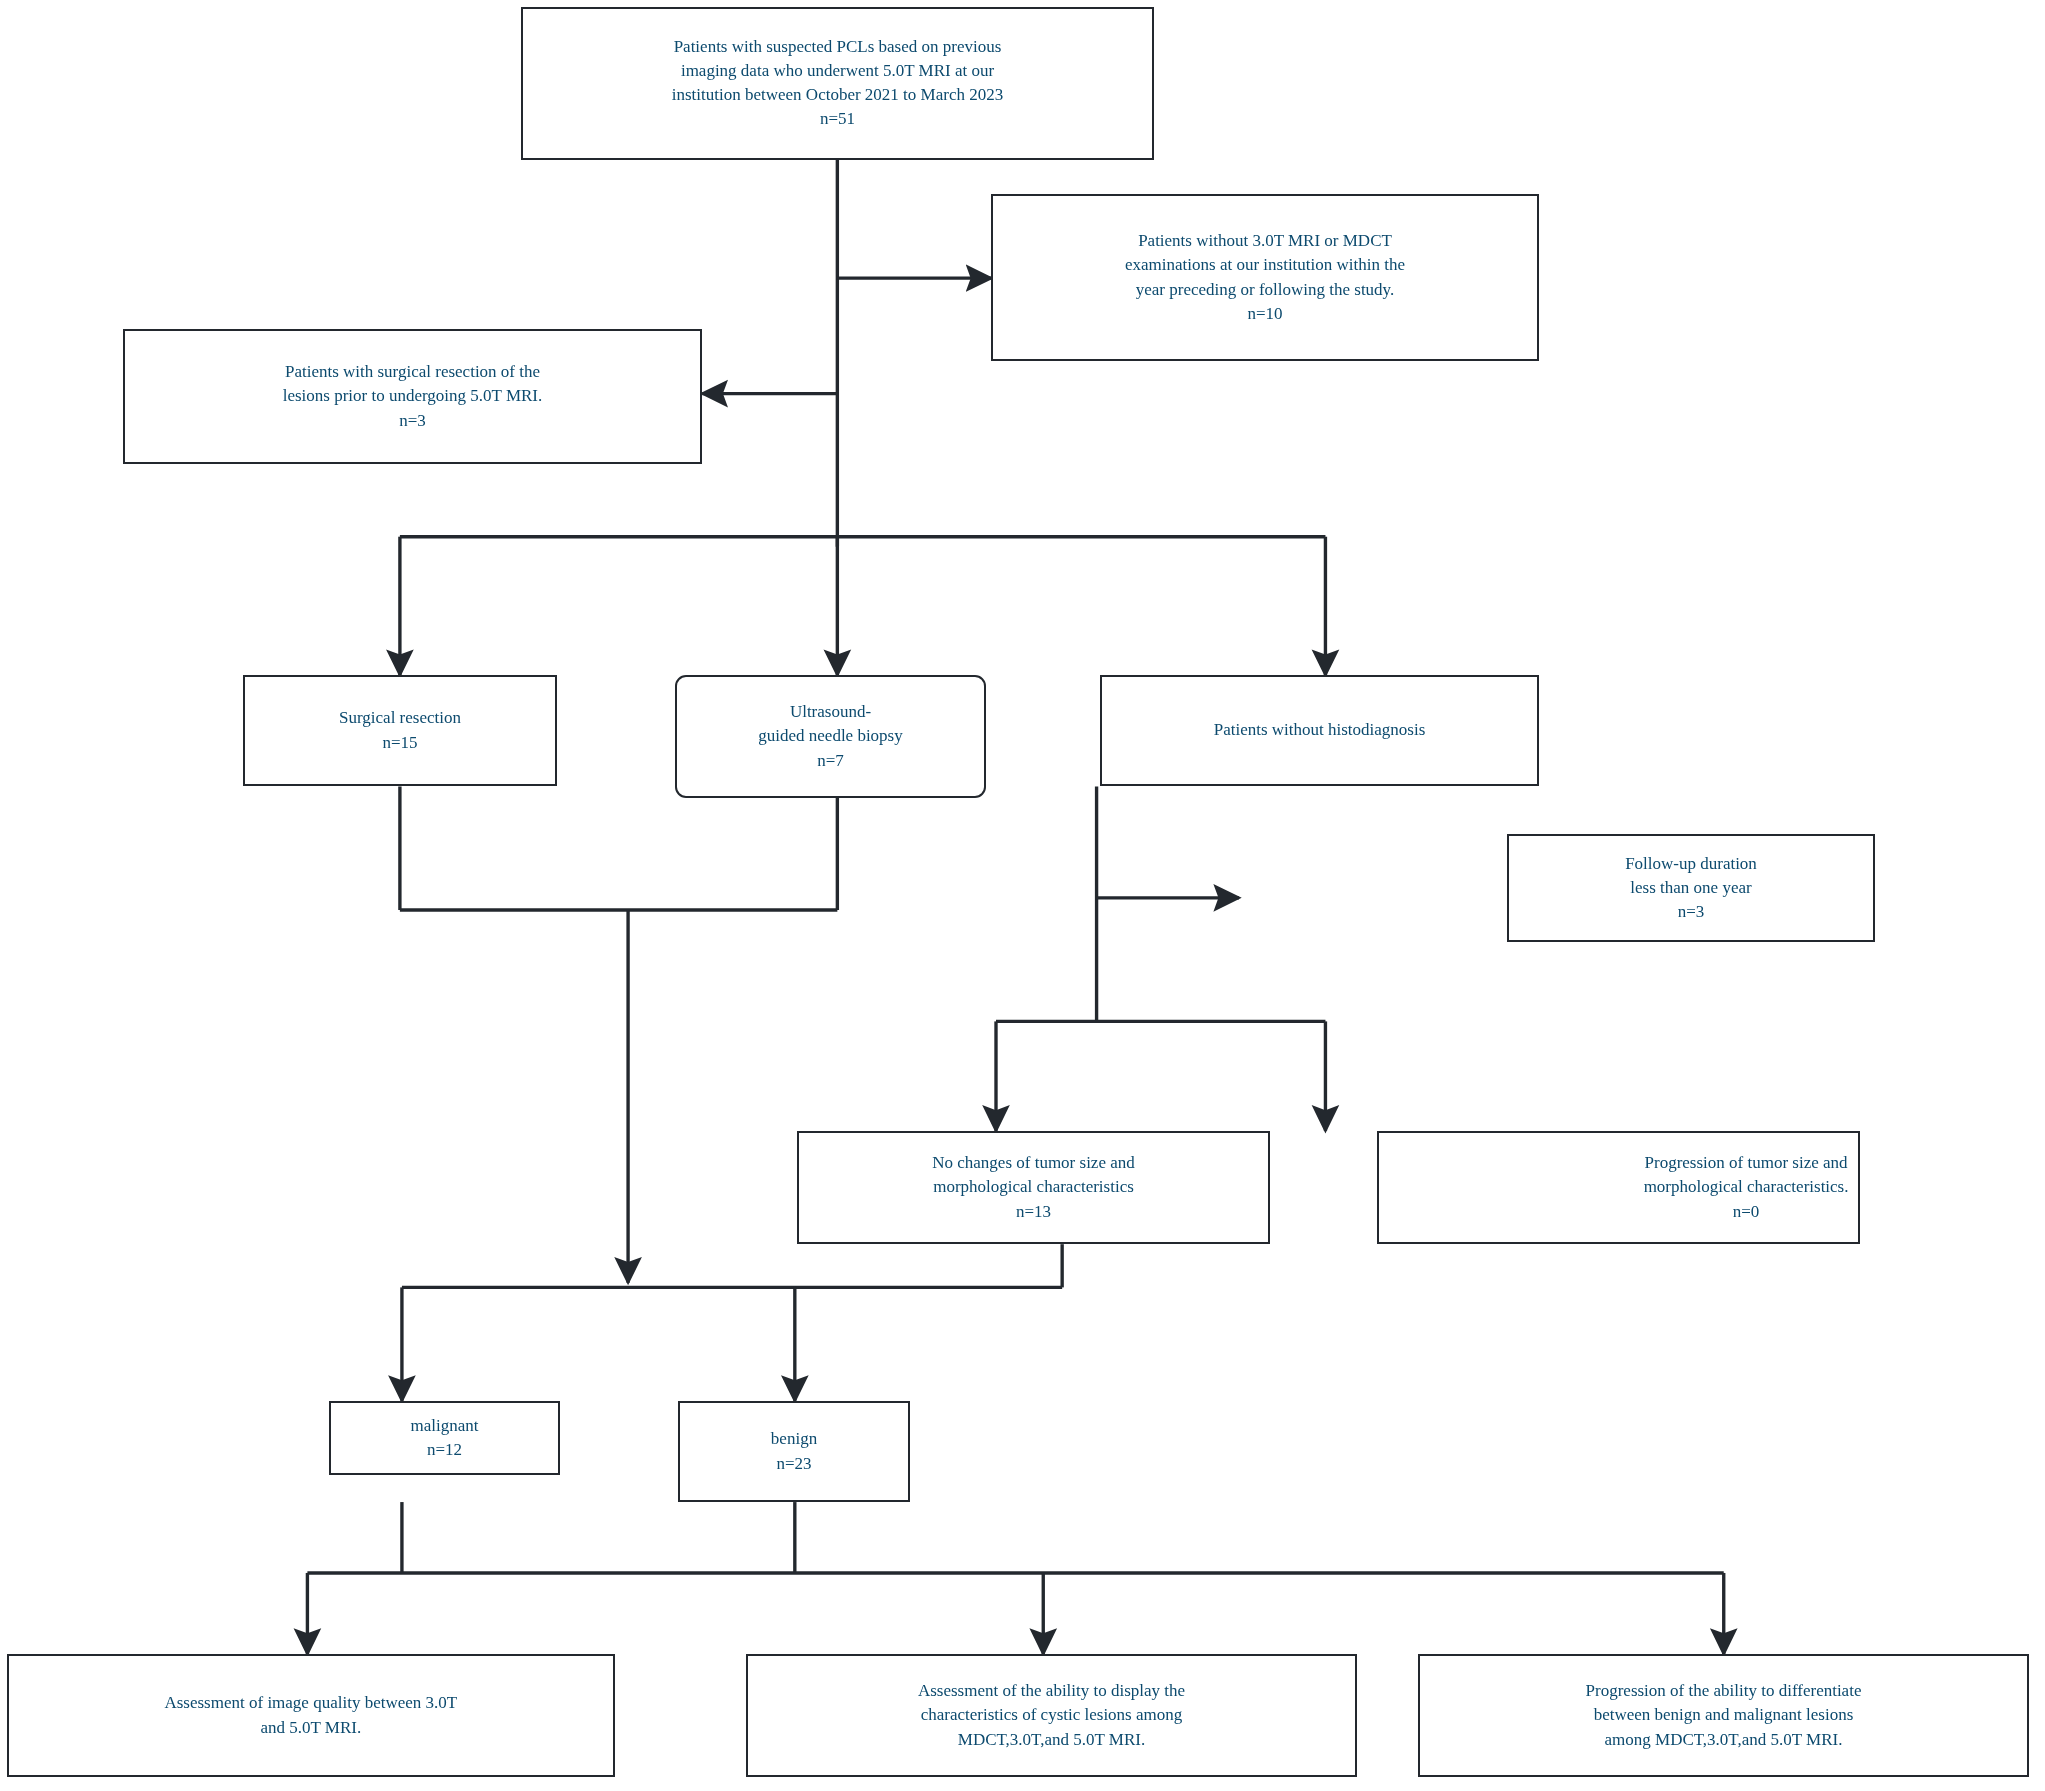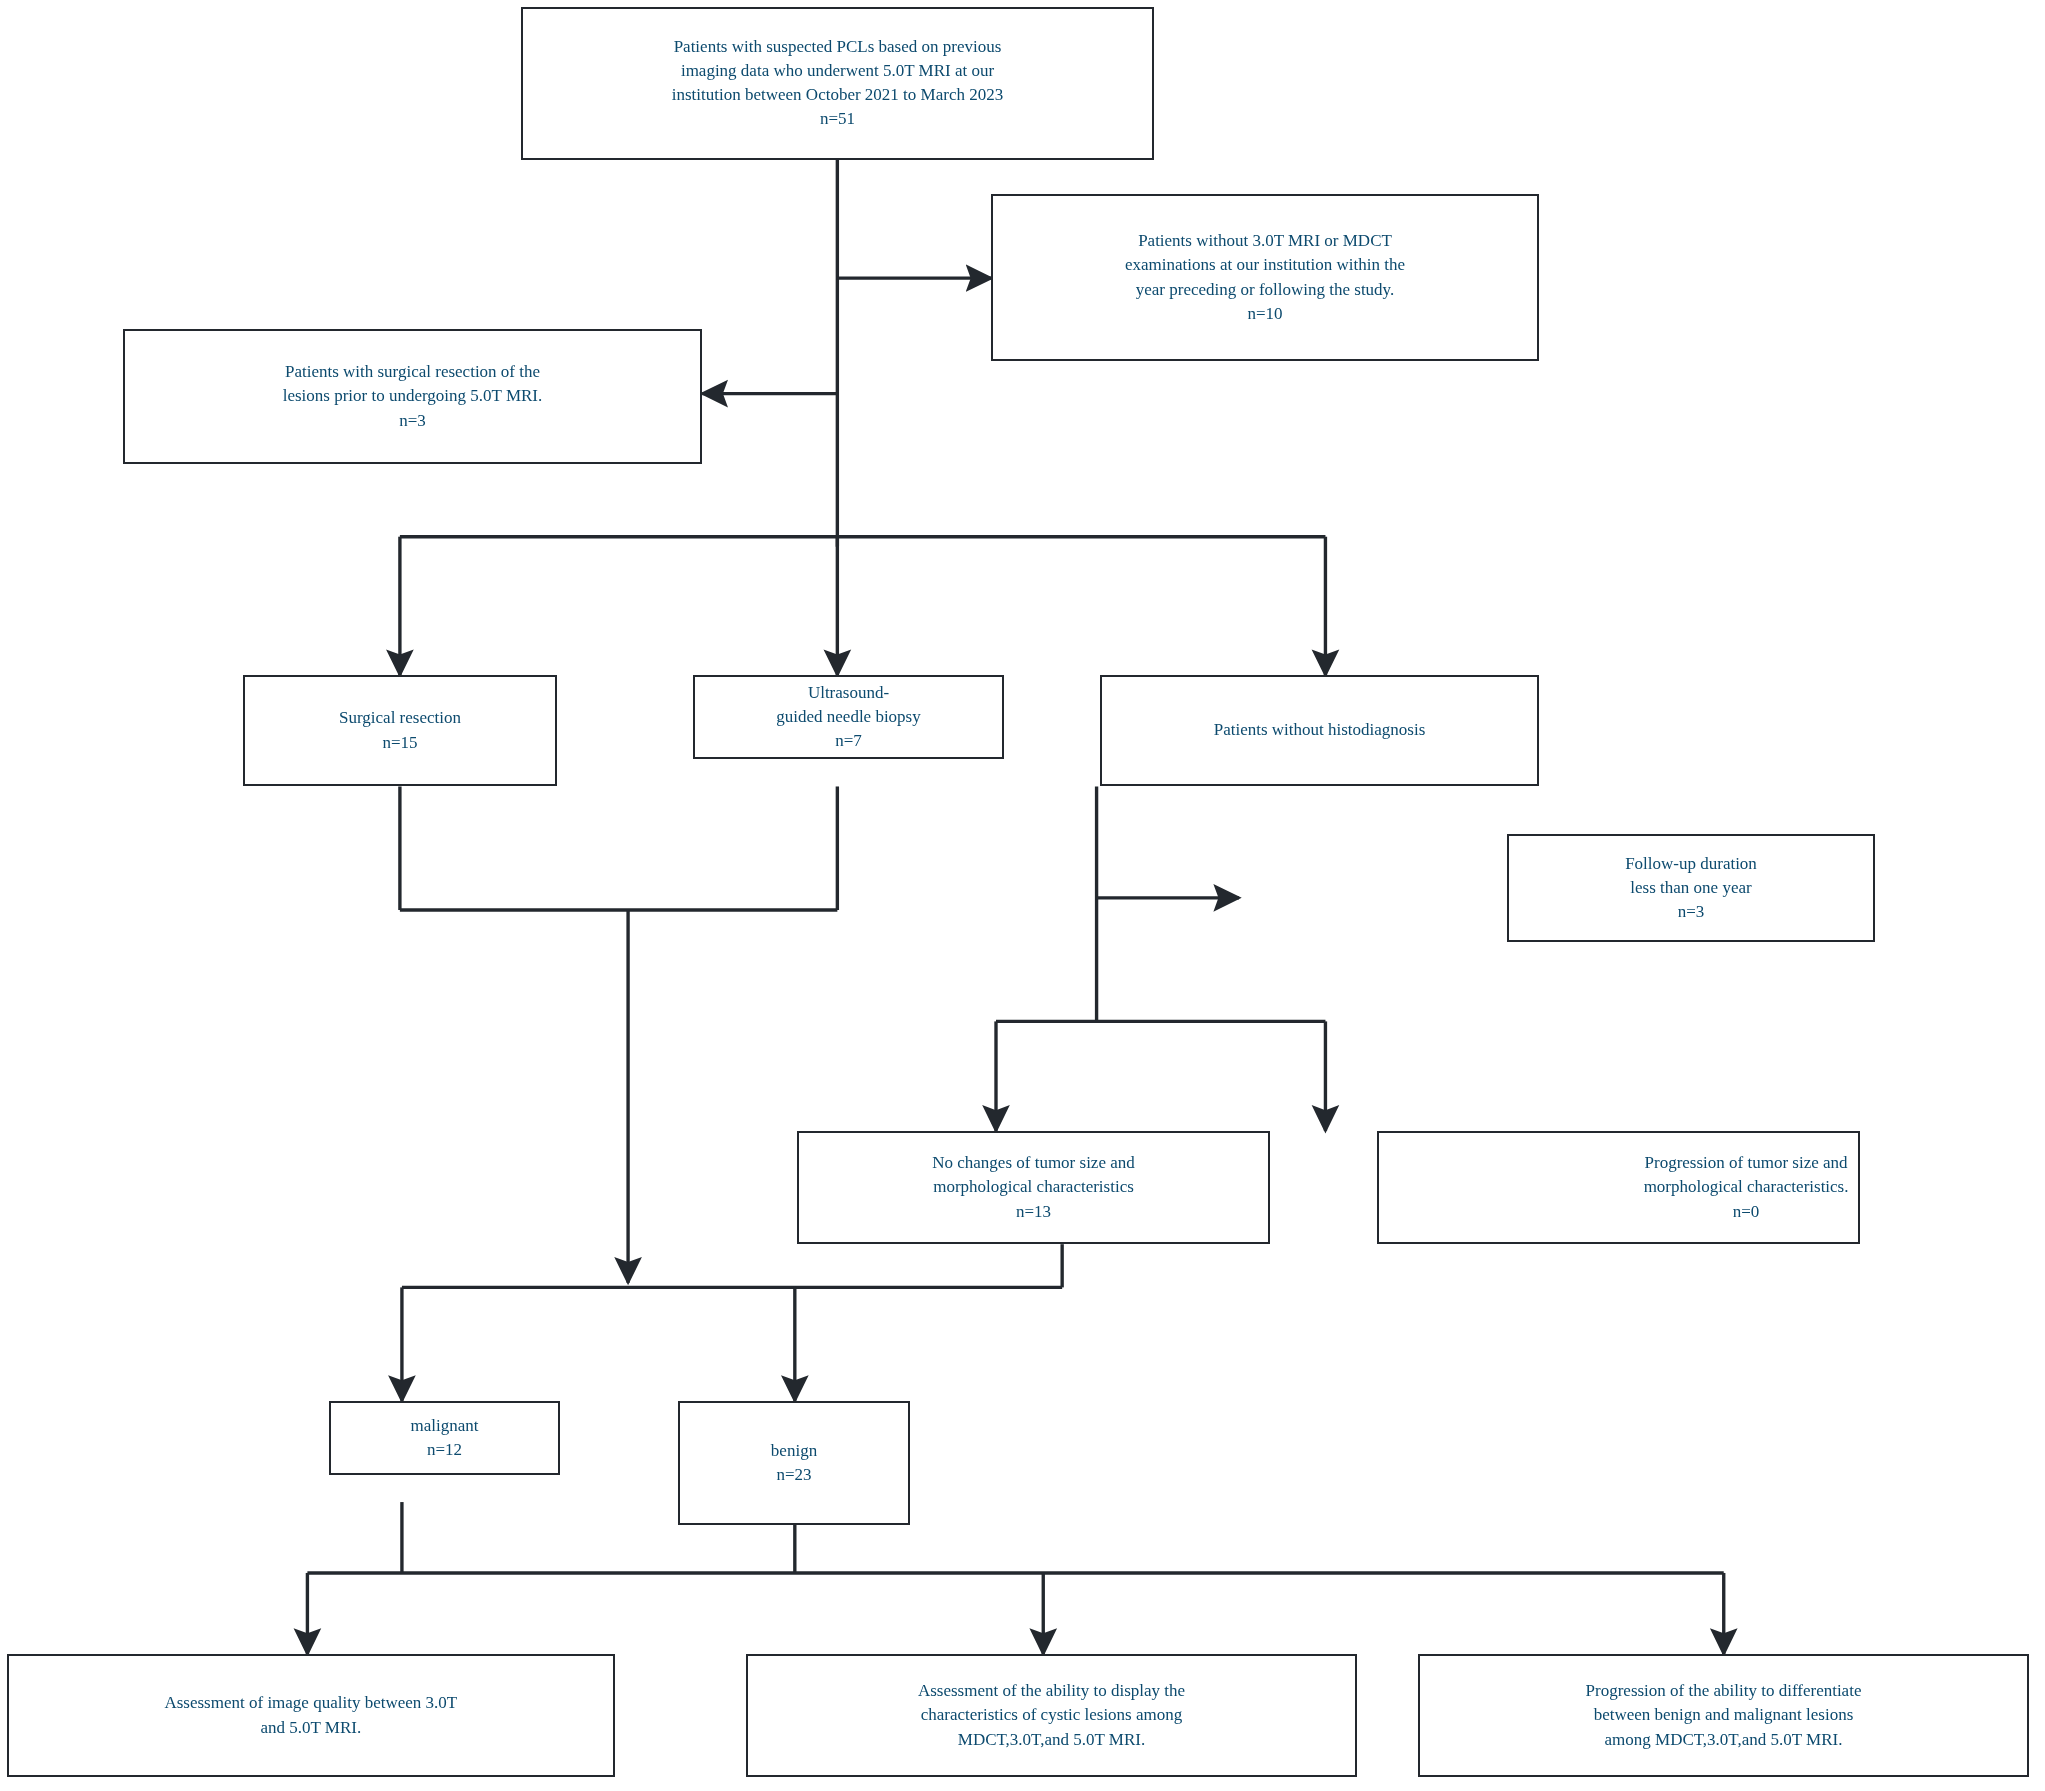--- a/index.html
+++ b/index.html
@@ -111,21 +111,21 @@
     <span class="node-text">Patients with surgical resection of the
 lesions prior to undergoing 5.0T MRI.
 n=3</span>
   </div>
 
   <div class="node-box" style="left:243px; top:675px; width:314px; height:111px;">
     <span class="node-text">Surgical resection
 n=15</span>
   </div>
 
-  <div class="node-box" style="left:693px; top:675px; width:311px; height:84px;">
+  <div class="node-box" style="left:675px; top:675px; width:311px; height:123px;border-radius:11px;">
     <span class="node-text">Ultrasound-
 guided needle biopsy
 n=7</span>
   </div>
 
   <div class="node-box" style="left:1100px; top:675px; width:439px; height:111px;">
     <span class="node-text">Patients without histodiagnosis</span>
   </div>
 
   <div class="node-box" style="left:1507px; top:834px; width:368px; height:108px;">
@@ -144,21 +144,21 @@
     <span class="node-text">Progression of tumor size and
 morphological characteristics.
 n=0</span>
   </div>
 
   <div class="node-box" style="left:329px; top:1401px; width:231px; height:74px;">
     <span class="node-text">malignant
 n=12</span>
   </div>
 
-  <div class="node-box" style="left:678px; top:1401px; width:232px; height:124px;">
+  <div class="node-box" style="left:678px; top:1401px; width:232px; height:101px;">
     <span class="node-text">benign
 n=23</span>
   </div>
 
   <div class="node-box" style="left:6.8px; top:1654px; width:608px; height:123px;">
     <span class="node-text">Assessment of image quality between 3.0T
 and 5.0T MRI.</span>
   </div>
 
   <div class="node-box" style="left:746px; top:1654px; width:611px; height:123px;justify-content:center;">

